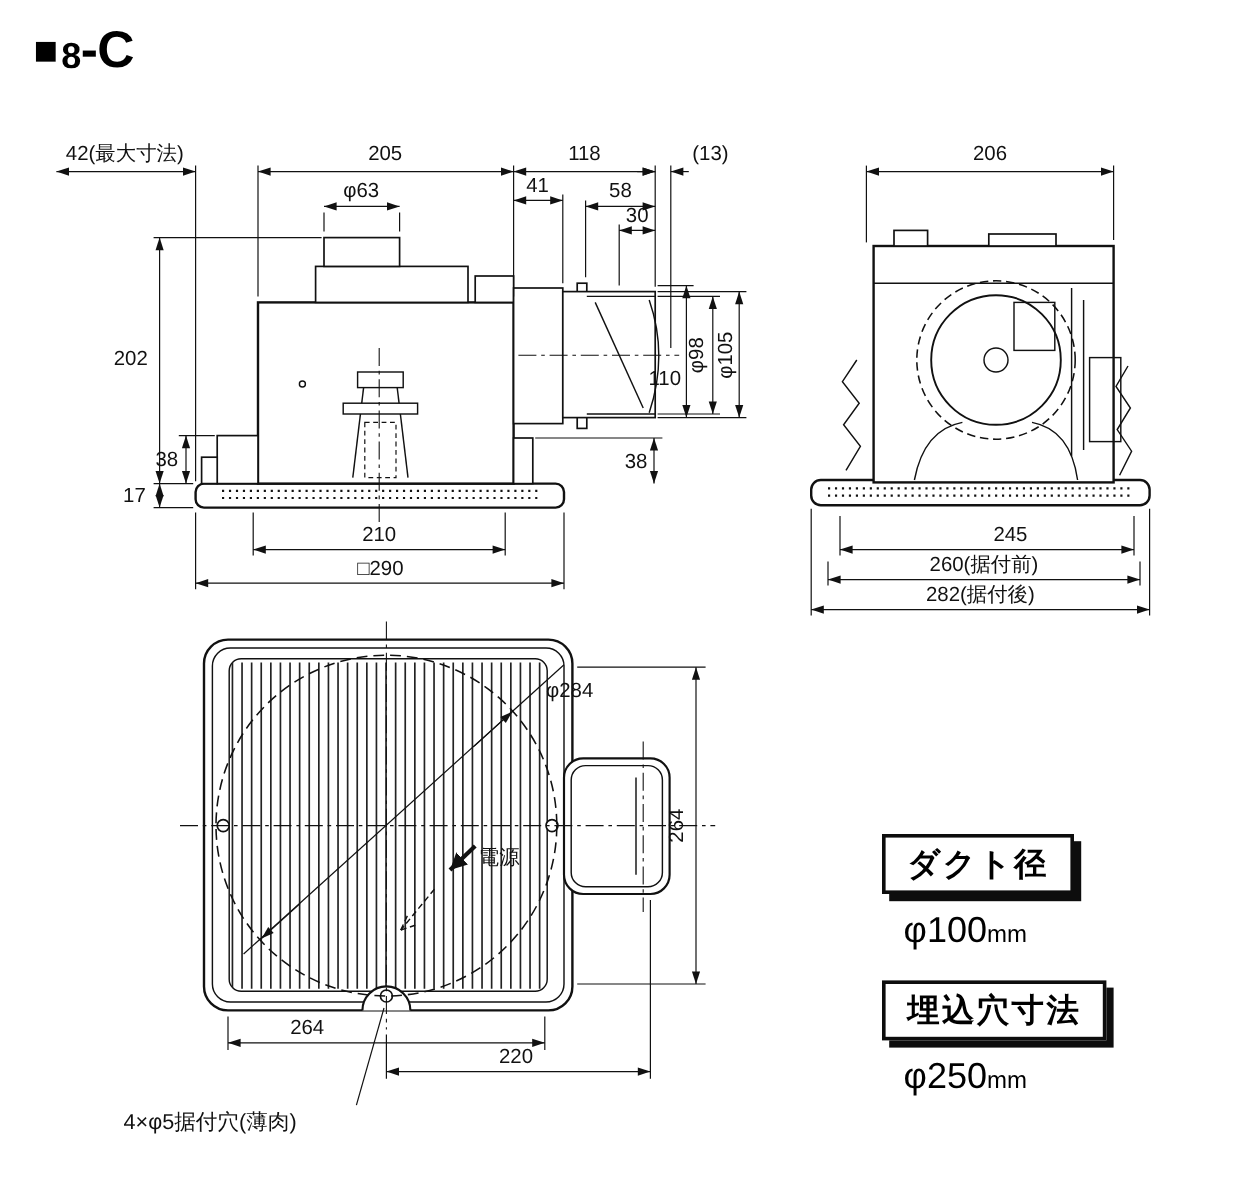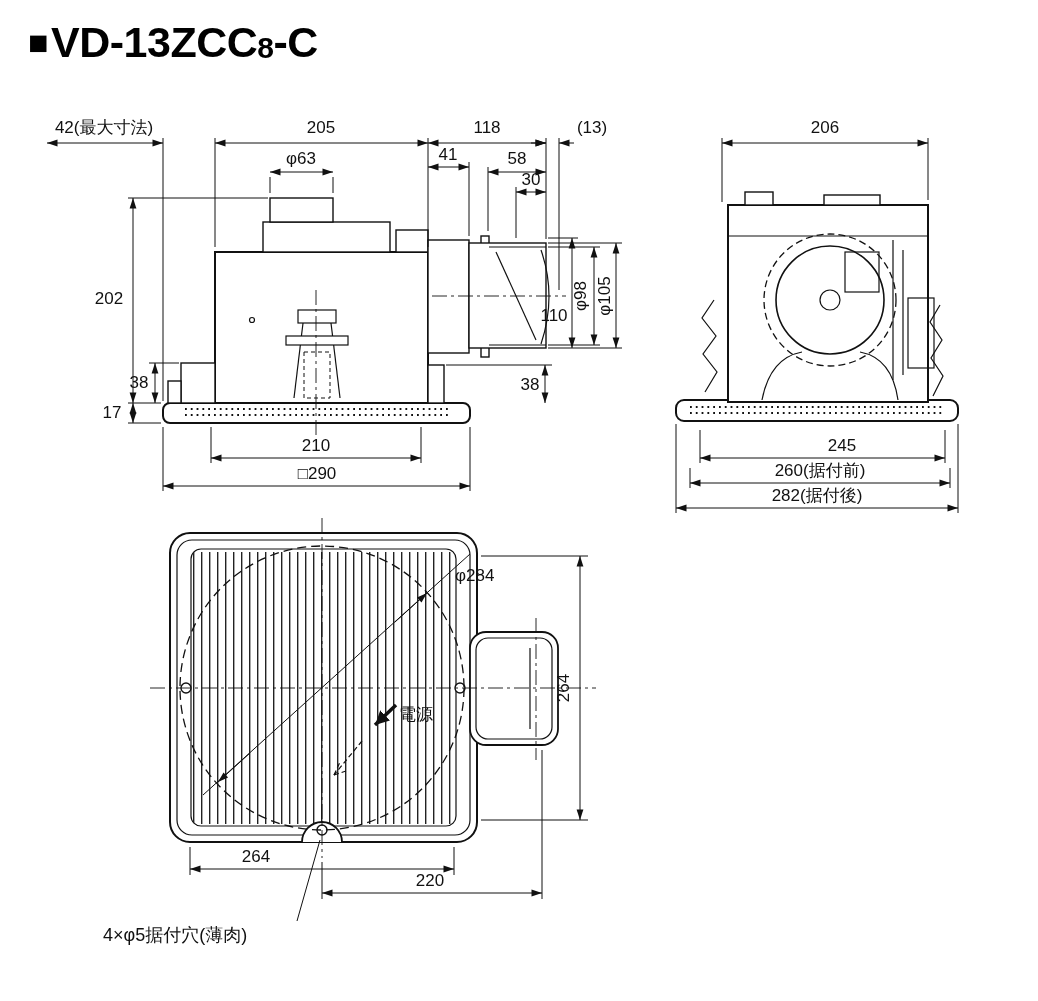--- a/index.html
+++ b/index.html
@@ -44,21 +44,20 @@
   .spec-value { font-size:30px; margin:14px 0 0 18px; }
   .spec-value .unit { font-size:20px; }
 </style>
 </head>
 <body>
 
 <div class="page">
 
   <div class="title">
     <span class="sq">■</span>
-      <span>VD-13ZCC</span>
       <span class="sub">8</span>
       <span>-C</span>
   </div>
 
   <svg width="1038" height="1001" viewBox="0 0 1038 1001">
     <defs>
       <marker id="ar" markerUnits="userSpaceOnUse" markerWidth="12" markerHeight="10" refX="11" refY="5" orient="auto-start-reverse">
         <path d="M0.5,1.6 L11,5 L0.5,8.4 Z" fill="#111"></path>
       </marker>
       <marker id="arb" markerUnits="userSpaceOnUse" markerWidth="16" markerHeight="15" refX="14" refY="7.5" orient="auto">
@@ -299,14 +298,28 @@
         <line x1="322" y1="893" x2="542" y2="893" class="dim" marker-start="url(#ar)" marker-end="url(#ar)"></line>
         <text class="dtx" x="430" y="886">220</text>
       </g>
       <g>
         <line x1="320" y1="840" x2="297" y2="921" class="ext"></line>
         <text class="dtx start note" x="103" y="941">4×φ5据付穴(薄肉)</text>
       </g>
     </g>
   </svg>
 
+  <div class="spec-panel">
+    <div class="spec-box">
+      <span>ダクト径</span>
+    </div>
+    <div class="spec-value">
+      <span>φ100</span><span class="unit">mm</span>
+    </div>
+    <div class="spec-box spec-box2">
+      <span>埋込穴寸法</span>
+    </div>
+    <div class="spec-value">
+      <span>φ250</span><span class="unit">mm</span>
+    </div>
+  </div>
 
 </div>
 
 </body></html>

